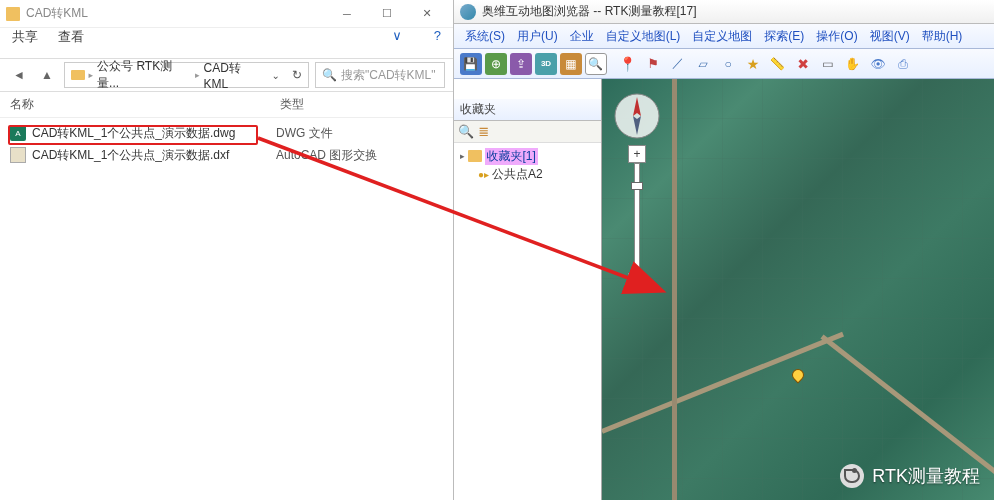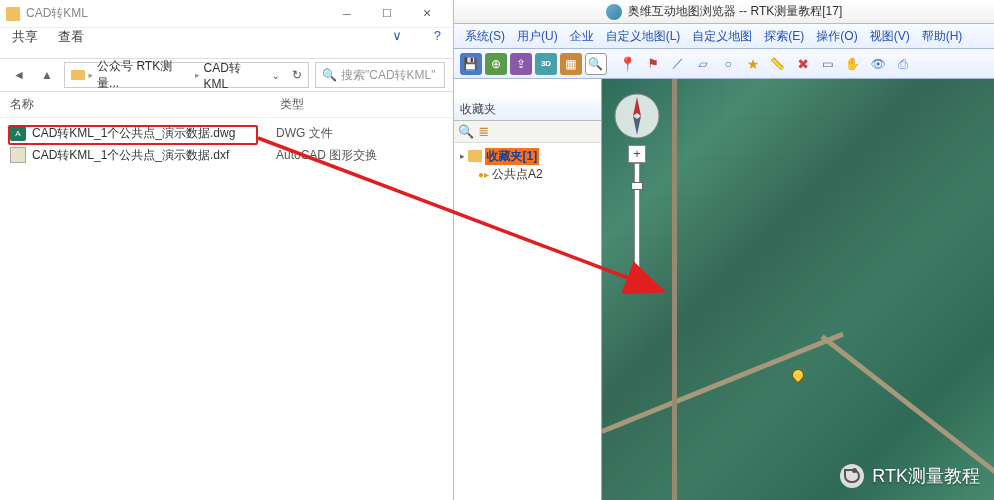--- a/index.html
+++ b/index.html
@@ -22,21 +22,21 @@
 .filerow { height: 22px; display: flex; align-items: center; font-size: 12px; color: #333; }
 .filerow .fico { width: 16px; height: 16px; margin-right: 6px; display: inline-flex; align-items: center; justify-content: center; }
 .filerow .fname { width: 244px; white-space: nowrap; overflow: hidden; }
 .filerow .ftype { color: #555; }
 .ico-dwg { background: #1a7a5a; color: #fff; font-size: 8px; border-radius: 2px; }
 .ico-dxf { background: #e8e0c8; border: 1px solid #aaa; font-size: 8px; }
 .highlight-box { position: absolute; border: 2px solid #e02020; border-radius: 2px; pointer-events: none; }
 
 
 .mapapp { flex: 1; height: 500px; display: flex; flex-direction: column; background: #e8e8e8; }
-.mapapp .apptitle { height: 24px; background: linear-gradient(#fff,#f0f0f0); border-bottom: 1px solid #bbb; display: flex; align-items: center; padding: 0 6px; font-size: 12px; color: #333; gap: 6px; justify-content: center; }
+.mapapp .apptitle { height: 24px; background: linear-gradient(#fff,#f0f0f0); border-bottom: 1px solid #bbb; display: flex; align-items: center; padding: 0 6px; font-size: 12px; color: #333; gap: 6px; }
 .apptitle .globe { width: 16px; height: 16px; border-radius: 50%; background: linear-gradient(135deg,#7ac,#38a); }
 .menubar { height: 22px; background: linear-gradient(#f8faff,#e8f0ff); border-bottom: 1px solid #a8b8d8; display: flex; align-items: center; padding: 12px 6px; gap: 2px; font-size: 12px; }
 .menubar .mitem { color: #2050c0; padding: 0 5px; }
 .toolbar { height: 30px; background: linear-gradient(#f8faff,#e8f0ff); border-bottom: 1px solid #a8b8d8; display: flex; align-items: center; padding: 0 6px; gap: 3px; }
 .tbtn { width: 22px; height: 22px; border-radius: 3px; display: flex; align-items: center; justify-content: center; font-size: 12px; }
 .tb-blue { background:#4a7aca; color:#fff; }
 .tb-green { background:#5a9a4a; color:#fff; }
 .tb-purple { background:#8a5aaa; color:#fff; }
 .tb-cyan { background:#4aa0aa; color:#fff; font-size:8px; font-weight:bold; }
 .tb-orange { background:#c88a3a; color:#fff; }
@@ -44,21 +44,21 @@
 .tb-pin { color:#d04040; font-size:14px; }
 .tb-flag { color:#c04040; font-size:13px; }
 .tb-y { color:#d8a020; font-size:14px; }
 .tb-red { color:#d04040; font-size:14px; }
 .mapbody { flex: 1; display: flex; }
 .sidepanel { width: 148px; background: #fff; border-right: 1px solid #aaa; display: flex; flex-direction: column; font-size: 12px; }
 .sidepanel .ptitle { height: 22px; background: linear-gradient(#f8faff,#e8f0ff); border-bottom: 1px solid #bbb; padding: 0 6px; display: flex; align-items: center; color: #444; margin-top: 20px; }
 .sidepanel .pbar { height: 22px; background: #f4f4f0; border-bottom: 1px solid #ddd; display: flex; align-items: center; padding: 0 4px; gap: 4px; }
 .sidepanel .tree { padding: 4px 6px; }
 .tree-item { display: flex; align-items: center; gap: 3px; height: 18px; color: #333; }
-.tree-sel { background: #f97316; font-weight: bold; }
+.tree-sel { background: #f0abfc; }
 .tree-ico { width: 14px; height: 12px; background: #f0c060; border-radius: 1px; display: inline-block; }
 .mapcanvas { flex: 1; position: relative; overflow: hidden; }
 .sat { position: absolute; inset: 0; background:
   linear-gradient(90deg, rgba(70,110,95,.2) 0 1px, transparent 1px 100%) 0 0/40px 40px,
   linear-gradient(0deg, rgba(70,110,95,.2) 0 1px, transparent 1px 100%) 0 0/40px 40px,
   linear-gradient(135deg,#2d6b5a,#4a8a72 20%,#356856 40%,#3d7a64 60%,#2f6a56 80%,#478a70);
 }
 .road { position:absolute; background:#a8987a; height:5px; transform-origin:left center; }
 .road2 { position:absolute; background:#988a70; width:5px; }
 .zoom { position: absolute; top: 12px; left: 10px; display: flex; flex-direction: column; align-items: center; }

